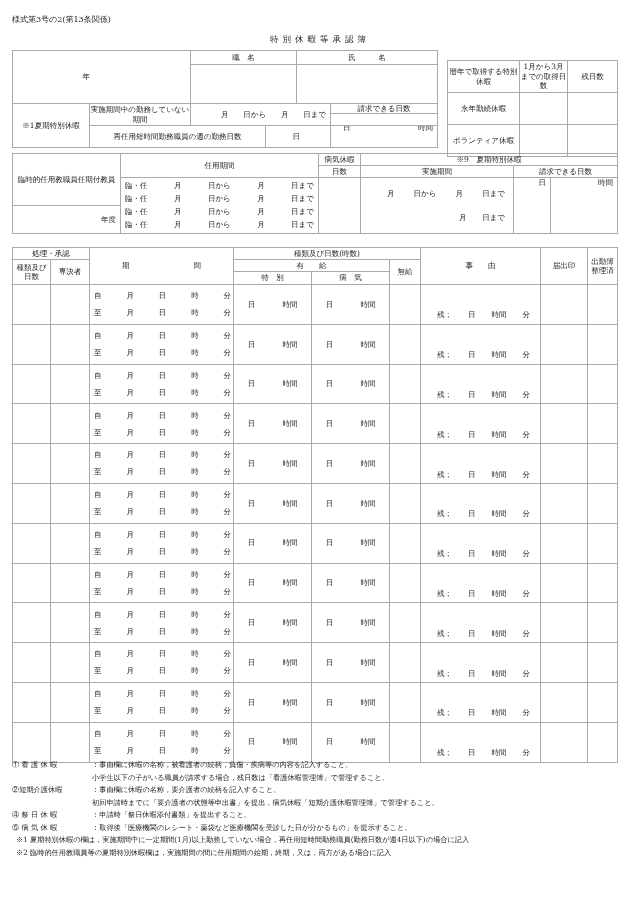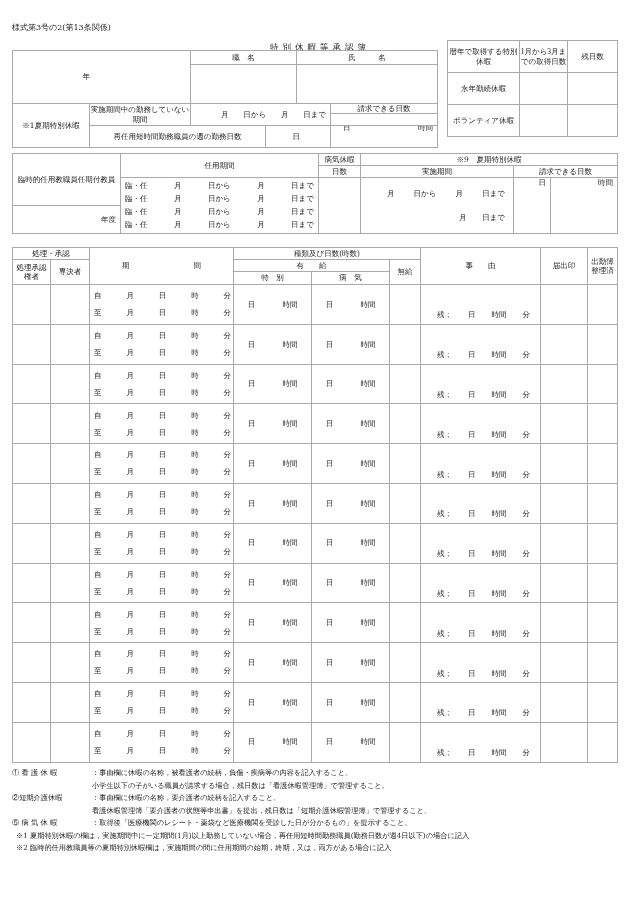--- a/index.html
+++ b/index.html
@@ -1,18 +1,18 @@
 <!DOCTYPE html>
 <html><head>
 <meta charset="utf-8">
 <style>
   * { box-sizing: border-box; margin: 0; padding: 0; }
   html, body { width: 630px; height: 902px; background: #ffffff; overflow: hidden; }
   body { position: relative; font-family: "DejaVu Serif", "Liberation Serif", serif; color: #222; font-size: 7.5px; }
-  .abs { position: absolute; margin-top: 8px; }
+  .abs { position: absolute; }
   .form-no { left: 12px; top: 14px; font-size: 8px; }
   .title { left: 270px; top: 34px; font-size: 8.5px; letter-spacing: 4px; }
   table { border-collapse: collapse; position: absolute; table-layout: fixed; }
   td { border: 1px solid #aaa; text-align: center; vertical-align: middle; padding: 0; line-height: 1.25; font-size: 7.5px; overflow: hidden; }
   table.outer { border: 1.5px solid #666; }
   .row-line { display: flex; justify-content: space-between; padding: 0 4px; }
   .row-line span { display: inline-block; }
   .notes { left: 12px; top: 759px; width: 610px; font-size: 7.2px; line-height: 12.5px; }
   .note-line { white-space: nowrap; display: flex; }
   .note-head { display: inline-block; width: 80px; }
@@ -71,21 +71,21 @@
     <td style="border-top:none;">
       <div style="display:flex; justify-content:space-between; padding:0 4px 0 12px; margin-top:-14px;">
         <span>日</span>
             <span>時間</span>
       </div>
     </td>
   </tr>
 </tbody>
   </table>
 
-<table class="outer" style="left:447px; top:40px; width:170px; height:96px;font-family:Liberation Serif, serif;">
+<table class="outer" style="left:447px; top:60px; width:170px; height:96px;">
   <colgroup>
       <col style="width:72px">
       <col style="width:48px">
       <col style="width:50px">
     </colgroup>
   <tbody>
       <tr style="height:32px;">
     <td>暦年で取得する特別休暇</td>
     <td>1月から3月までの取得日数</td>
     <td>残日数</td>
@@ -197,21 +197,21 @@
             <span>期</span>
             <span>間</span>
           </div>
         </td>
     <td colspan="3">種類及び日数(時数)</td>
     <td rowspan="3">事　　由</td>
     <td rowspan="3">届出印</td>
     <td rowspan="3">出勤簿整理済</td>
   </tr>
   <tr style="height:12px;">
-    <td rowspan="2">処理承認権者</td>
+    <td rowspan="2">種類及び日数</td>
     <td rowspan="2">専決者</td>
     <td colspan="2">有　　給</td>
     <td rowspan="2">無給</td>
   </tr>
   <tr style="height:13px;">
     <td>特　別</td>
     <td>病　気</td>
   </tr>
   </tbody>
     <tbody id="leave-rows">
@@ -751,21 +751,25 @@
       <span>：事由欄に休暇の名称，被看護者の続柄，負傷・疾病等の内容を記入すること。</span>
     </div>
     <div class="note-line note-indent">
       <span>小学生以下の子がいる職員が請求する場合，残日数は「看護休暇管理簿」で管理すること。</span>
     </div>
     <div class="note-line">
       <span class="note-head">②短期介護休暇</span>
       <span>：事由欄に休暇の名称，要介護者の続柄を記入すること。</span>
     </div>
     <div class="note-line note-indent">
-      <span>看護休暇管理簿「要介護者の状態等申出書」を提出，残日数は「短期介護休暇管理簿」で管理すること。</span>
+      <span>初回申請時までに「要介護者の状態等申出書」を提出，病気休暇「短期介護休暇管理簿」で管理すること。</span>
+    </div>
+    <div class="note-line">
+      <span class="note-head">④ 祭 日 休 暇</span>
+      <span>：申請時「祭日休暇添付書類」を提出すること。</span>
     </div>
     <div class="note-line">
       <span class="note-head">⑤ 病 気 休 暇</span>
       <span>：取得後「医療機関のレシート・薬袋など医療機関を受診した日が分かるもの」を提示すること。</span>
     </div>
     <div class="note-line note-star">※1 夏期特別休暇の欄は，実施期間中に一定期間(1月)以上勤務していない場合，再任用短時間勤務職員(勤務日数が週4日以下)の場合に記入</div>
     <div class="note-line note-star">※2 臨時的任用教職員等の夏期特別休暇欄は，実施期間の間に任用期間の始期，終期，又は，両方がある場合に記入</div>
   </div>
 
 </body></html>

